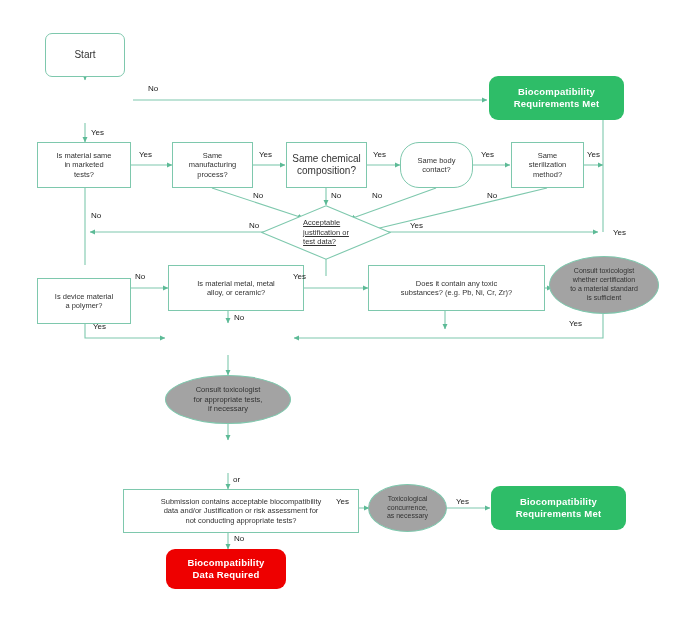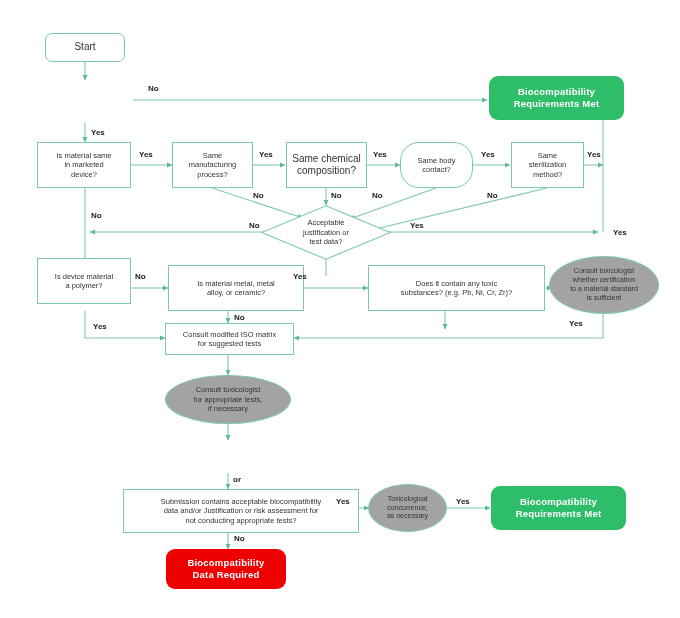--- a/index.html
+++ b/index.html
@@ -45,25 +45,26 @@
     align-items: center;
     justify-content: center;
   }
   .diamond-shape {
     position: absolute;
     left: 0; top: 0;
     width: 100%; height: 100%;
   }
   .diamond-label {
     position: relative;
-    text-align: center;
+    text-align: left;
     color: #333333;
     line-height: 1.25;
     white-space: pre-line;
     z-index: 2;
+    text-decoration: underline;
   }
   .ellipse {
     position: absolute;
     box-sizing: border-box;
     display: flex;
     align-items: center;
     justify-content: center;
     text-align: center;
     border: 1px solid #7ec8ad;
     border-radius: 50%;
@@ -84,21 +85,21 @@
     background: #ee0000;
     color: #ffffff;
     font-weight: bold;
     border: none;
     border-radius: 9px;
     letter-spacing: .2px;
   }
   .edge-label {
     position: absolute;
     color: #1a1a1a;
-    font-weight: bold;
+    font-weight: normal;
     font-size: 8px;
     white-space: nowrap;
   }
 </style>
 </head>
 <body>
 
 <div id="canvas">
 
   <svg id="wires" viewBox="0 0 680 618">
@@ -163,29 +164,29 @@
       <path d="M228,473 L228,489" marker-end="url(#ar)"></path>
 
       <path d="M327,508 L369,508" marker-end="url(#ar)"></path>
 
       <path d="M447,508 L490,508" marker-end="url(#ar)"></path>
 
       <path d="M228,533 L228,549" marker-end="url(#ar)"></path>
     </g>
   </svg>
 
-  <div class="node box rounded" style="left:45px; top:33px; width:80px; height:29px; font-size:10px;">Start</div>
+  <div class="node box rounded" style="left:45px; top:33px; width:80px; height:44px; font-size:10px;">Start</div>
 
 
   <div class="node terminal-green" style="left:489px; top:76px; width:135px; height:44px; font-size:9.5px;">Biocompatibility
 Requirements Met</div>
 
   <div class="node box" style="left:37px; top:142px; width:94px; height:46px; font-size:7.5px;">Is material same
 in marketed
-device?</div>
+tests?</div>
 
   <div class="node box" style="left:172px; top:142px; width:81px; height:46px; font-size:7.5px;">Same
 manufacturing
 process?</div>
 
   <div class="node box" style="left:286px; top:142px; width:81px; height:46px; font-size:10px;">Same chemical
 composition?</div>
 
   <div class="node box" style="left:400px; top:142px; width:73px; height:46px; font-size:7.5px;border-radius:19px;">Same body
 contact?</div>
@@ -196,36 +197,34 @@
 
   <div class="diamond-wrap" style="left:261px; top:205px; width:130px; height:55px;">
     <svg class="diamond-shape" viewBox="0 0 130 55" preserveAspectRatio="none">
       <polygon points="65,0.8 129.2,27.5 65,54.2 0.8,27.5" fill="#ffffff" stroke="#7ec8ad" stroke-width="1.1"></polygon>
     </svg>
     <div class="diamond-label" style="font-size:7.5px;">Acceptable
 justification or
 test data?</div>
   </div>
 
-  <div class="node box" style="left:37px; top:258px; width:94px; height:46px; font-size:7.5px;">Is device material
+  <div class="node box" style="left:37px; top:278px; width:94px; height:46px; font-size:7.5px;">Is device material
 a polymer?</div>
 
   <div class="node box" style="left:168px; top:265px; width:136px; height:46px; font-size:7.5px;">Is material metal, metal
 alloy, or ceramic?</div>
 
   <div class="node box" style="left:368px; top:265px; width:177px; height:46px; font-size:7.5px;">Does it contain any toxic
 substances? (e.g. Pb, Ni, Cr, Zr)?</div>
 
   <div class="ellipse" style="left:549px; top:256px; width:110px; height:58px; font-size:7px;">Consult toxicologist
 whether certification
 to a material standard
 is sufficient</div>
 
-  <div class="node box" style="left:165px; top:323px; width:129px; height:32px; font-size:7.5px;">Consult modified ISO matrix
-for suggested tests</div>
 
   <div class="ellipse" style="left:165px; top:375px; width:126px; height:49px; font-size:7.5px;">Consult toxicologist
 for appropriate tests,
 if necessary</div>
 
 
   <div class="node box" style="left:123px; top:489px; width:236px; height:44px; font-size:7.5px;">Submission contains acceptable biocompatibility
 data and/or Justification or risk assessment for
 not conducting appropriate tests?</div>
 

